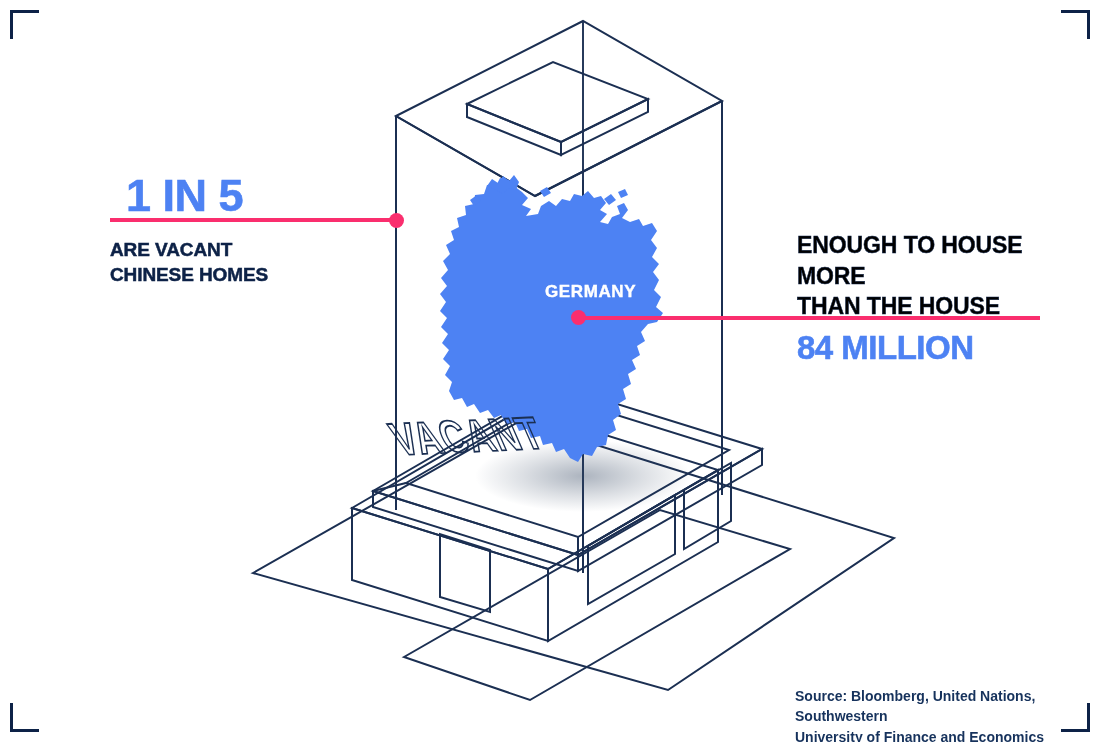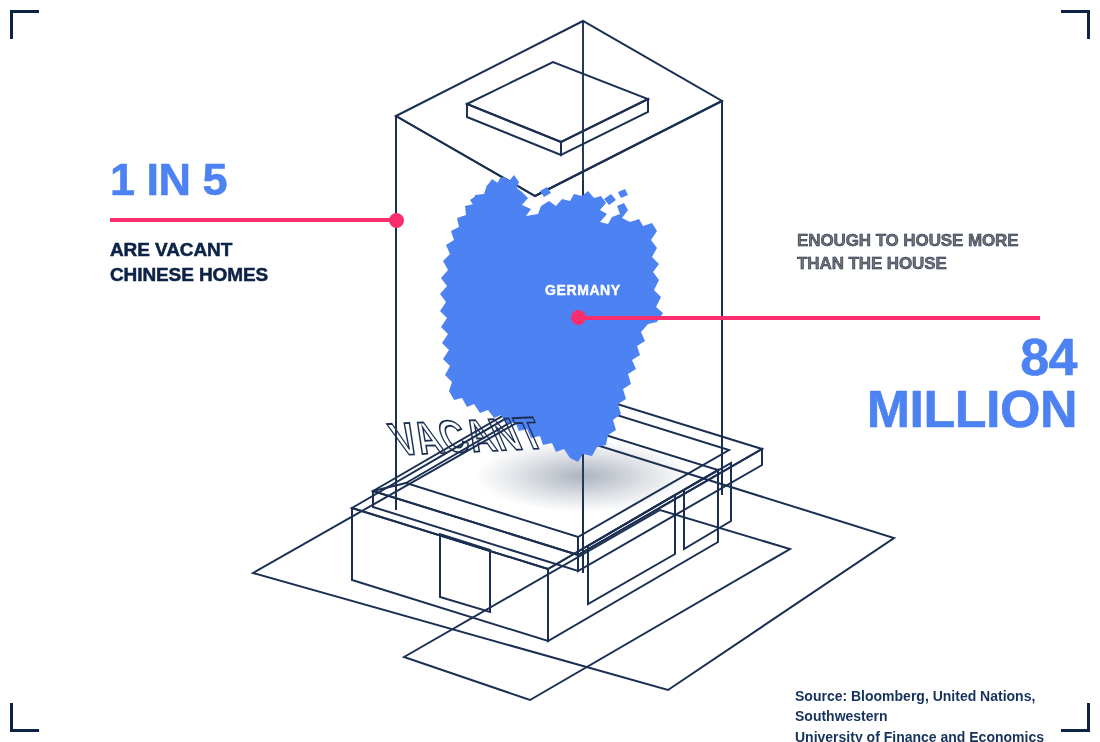--- a/index.html
+++ b/index.html
@@ -54,52 +54,52 @@
   .stat-caption {
     font-weight: 700;
     font-size: 19px;
     line-height: 1.33;
     letter-spacing: -0.1px;
     color: #0d2247;
     -webkit-text-stroke: 0.5px #0d2247;
   }
 
   #left-block   { left: 110px; top: 157px; width: 290px; }
-  #left-block .stat-big { margin: 0; }
+  #left-block .stat-big { margin: 16px; }
   #left-rule {
     position: absolute;
     left: 110px;
     top: 218px;
     width: 287px;
     height: 4px;
     background: #fa2e6e;
   }
   #left-caption { left: 110px; top: 237px; width: 300px; }
 
   #right-caption {
     left: 797px;
     top: 230px;
     width: 260px;
     font-weight: 700;
-    font-size: 17px;
+    font-size: 23px;
     line-height: 1.33;
     letter-spacing: -0.1px;
-    color: #737373;
+    color: #000000;
     -webkit-text-stroke: 0.5px #0d2247;
   }
   #right-rule {
     position: absolute;
     left: 585px;
     top: 316px;
     width: 455px;
     height: 4px;
     background: #fa2e6e;
   }
   #right-big { left: 797px; top: 331px; width: 280px; }
-  #right-big .stat-big { font-size: 52px; text-align: right; }
+  #right-big .stat-big { font-size: 33px; }
 
   .dot {
     position: absolute;
     width: 15px;
     height: 15px;
     border-radius: 50%;
     background: #fa2e6e;
   }
   #dot-left  { left: 389px; top: 213px; }
   #dot-right { left: 571px; top: 310px; }
@@ -112,21 +112,21 @@
     line-height: 1.45;
     font-weight: 700;
     color: #16325c;
   }
 
   .germany-label {
     position: absolute;
     left: 545px;
     top: 282px;
     font-weight: 700;
-    font-size: 14px;
+    font-size: 17px;
     letter-spacing: 0.6px;
     color: #ffffff;
     -webkit-text-stroke: 0.4px #ffffff;
   }
 </style>
 </head>
 <body>
 
 <div id="stage">
 

